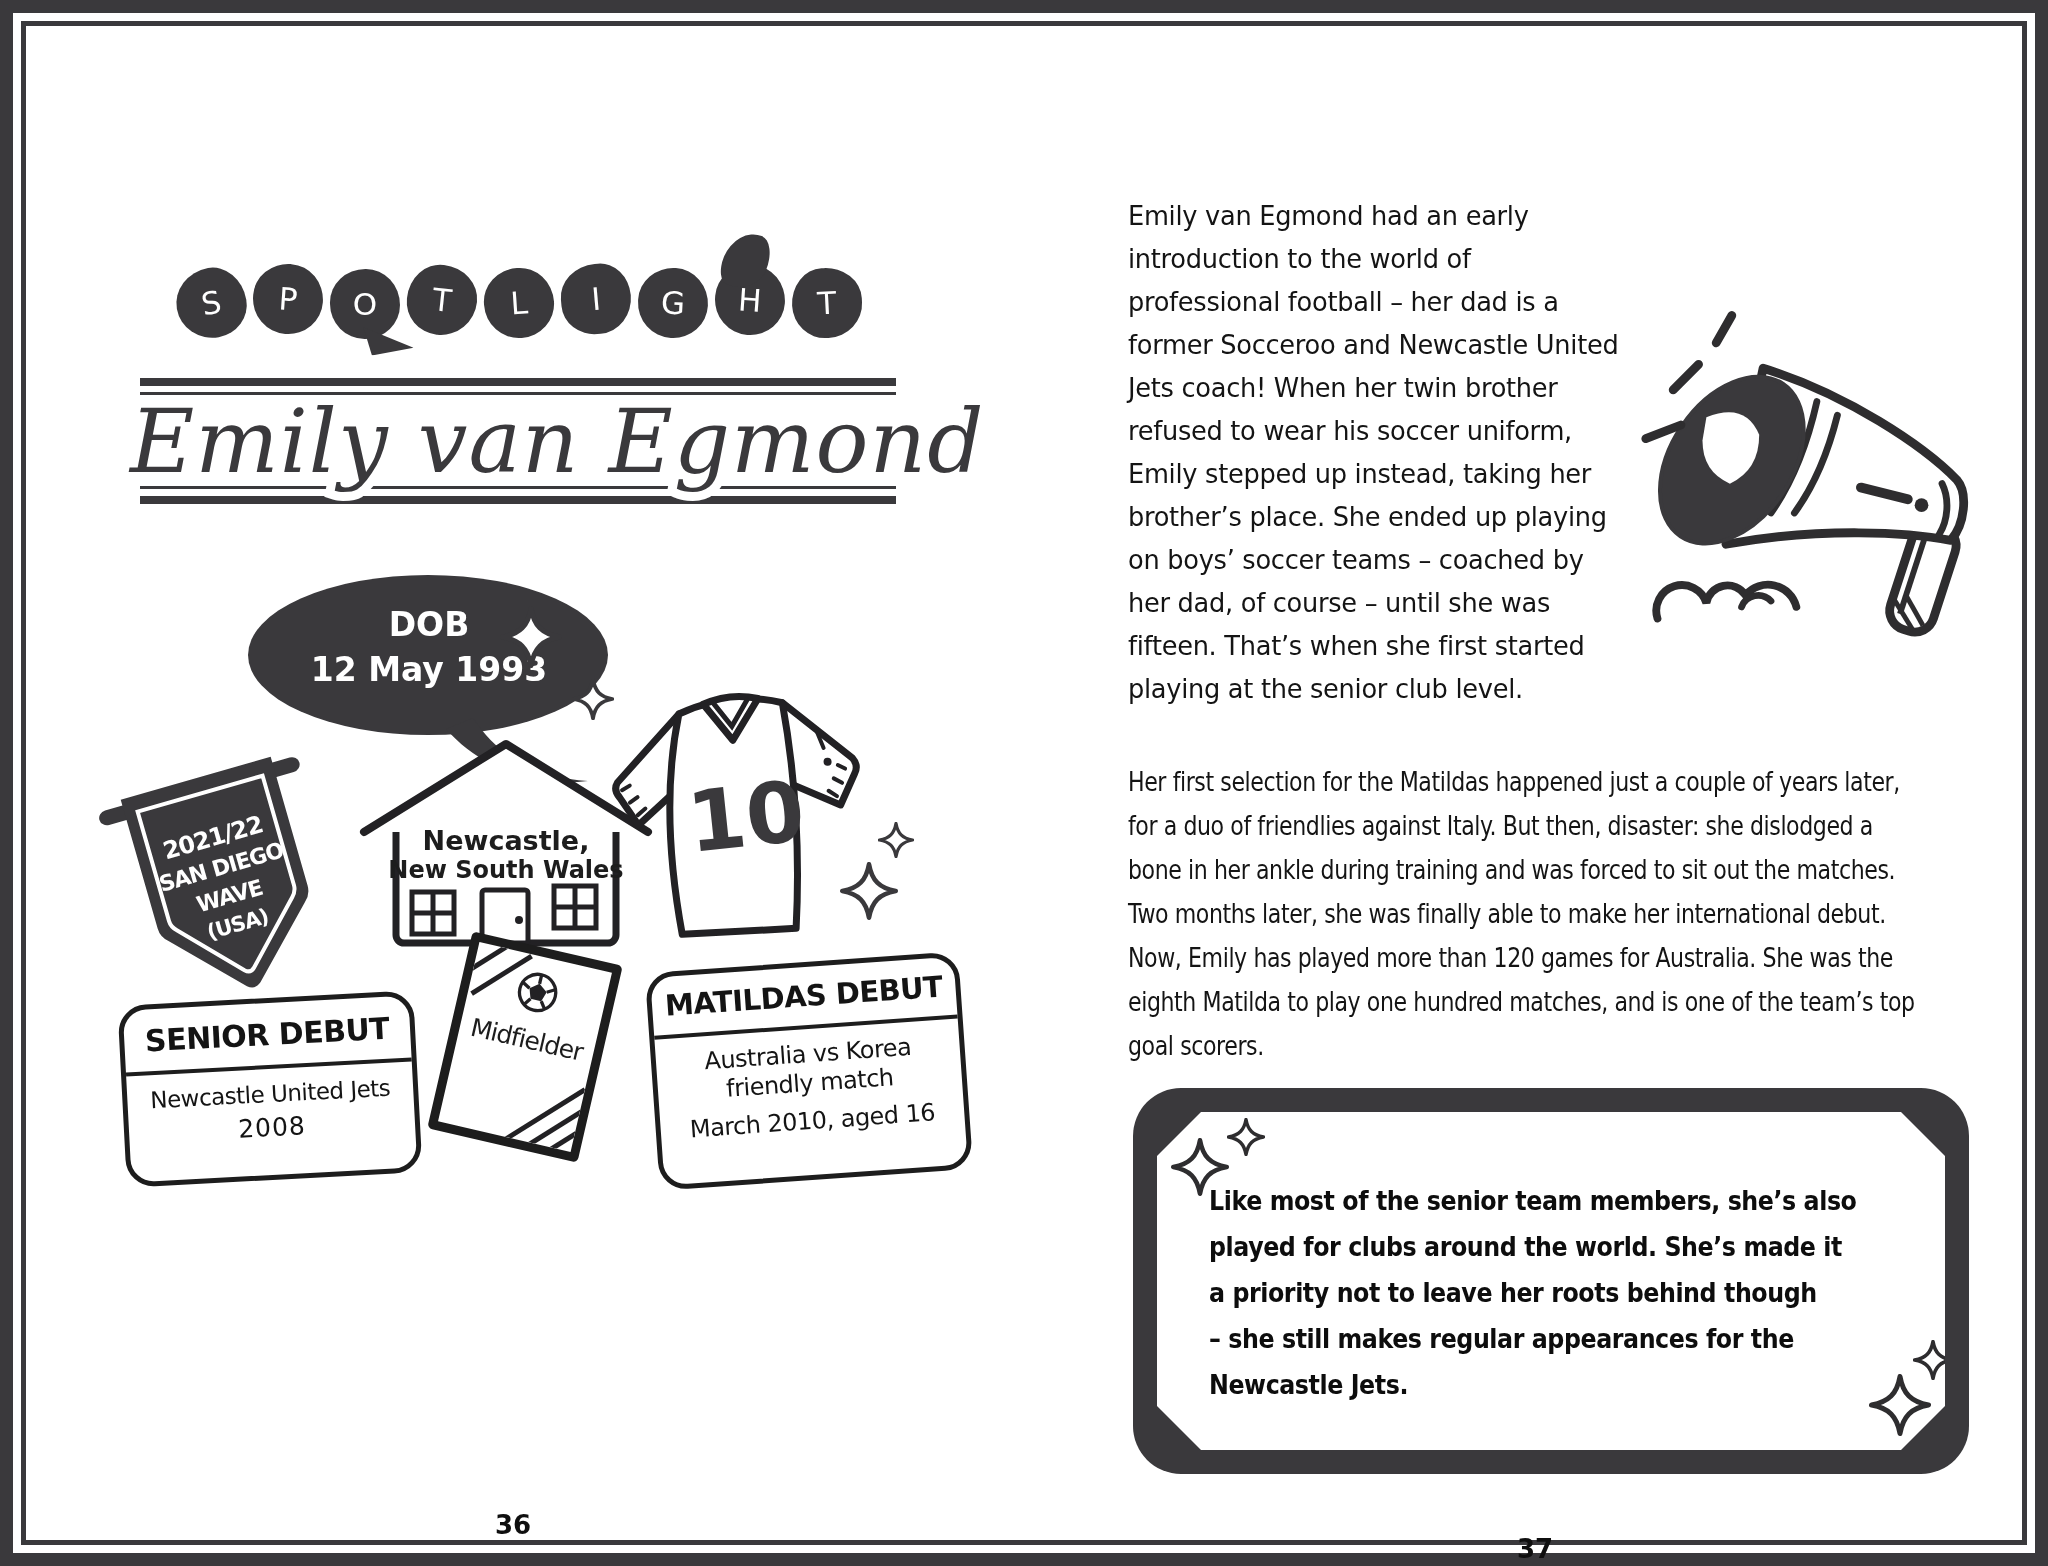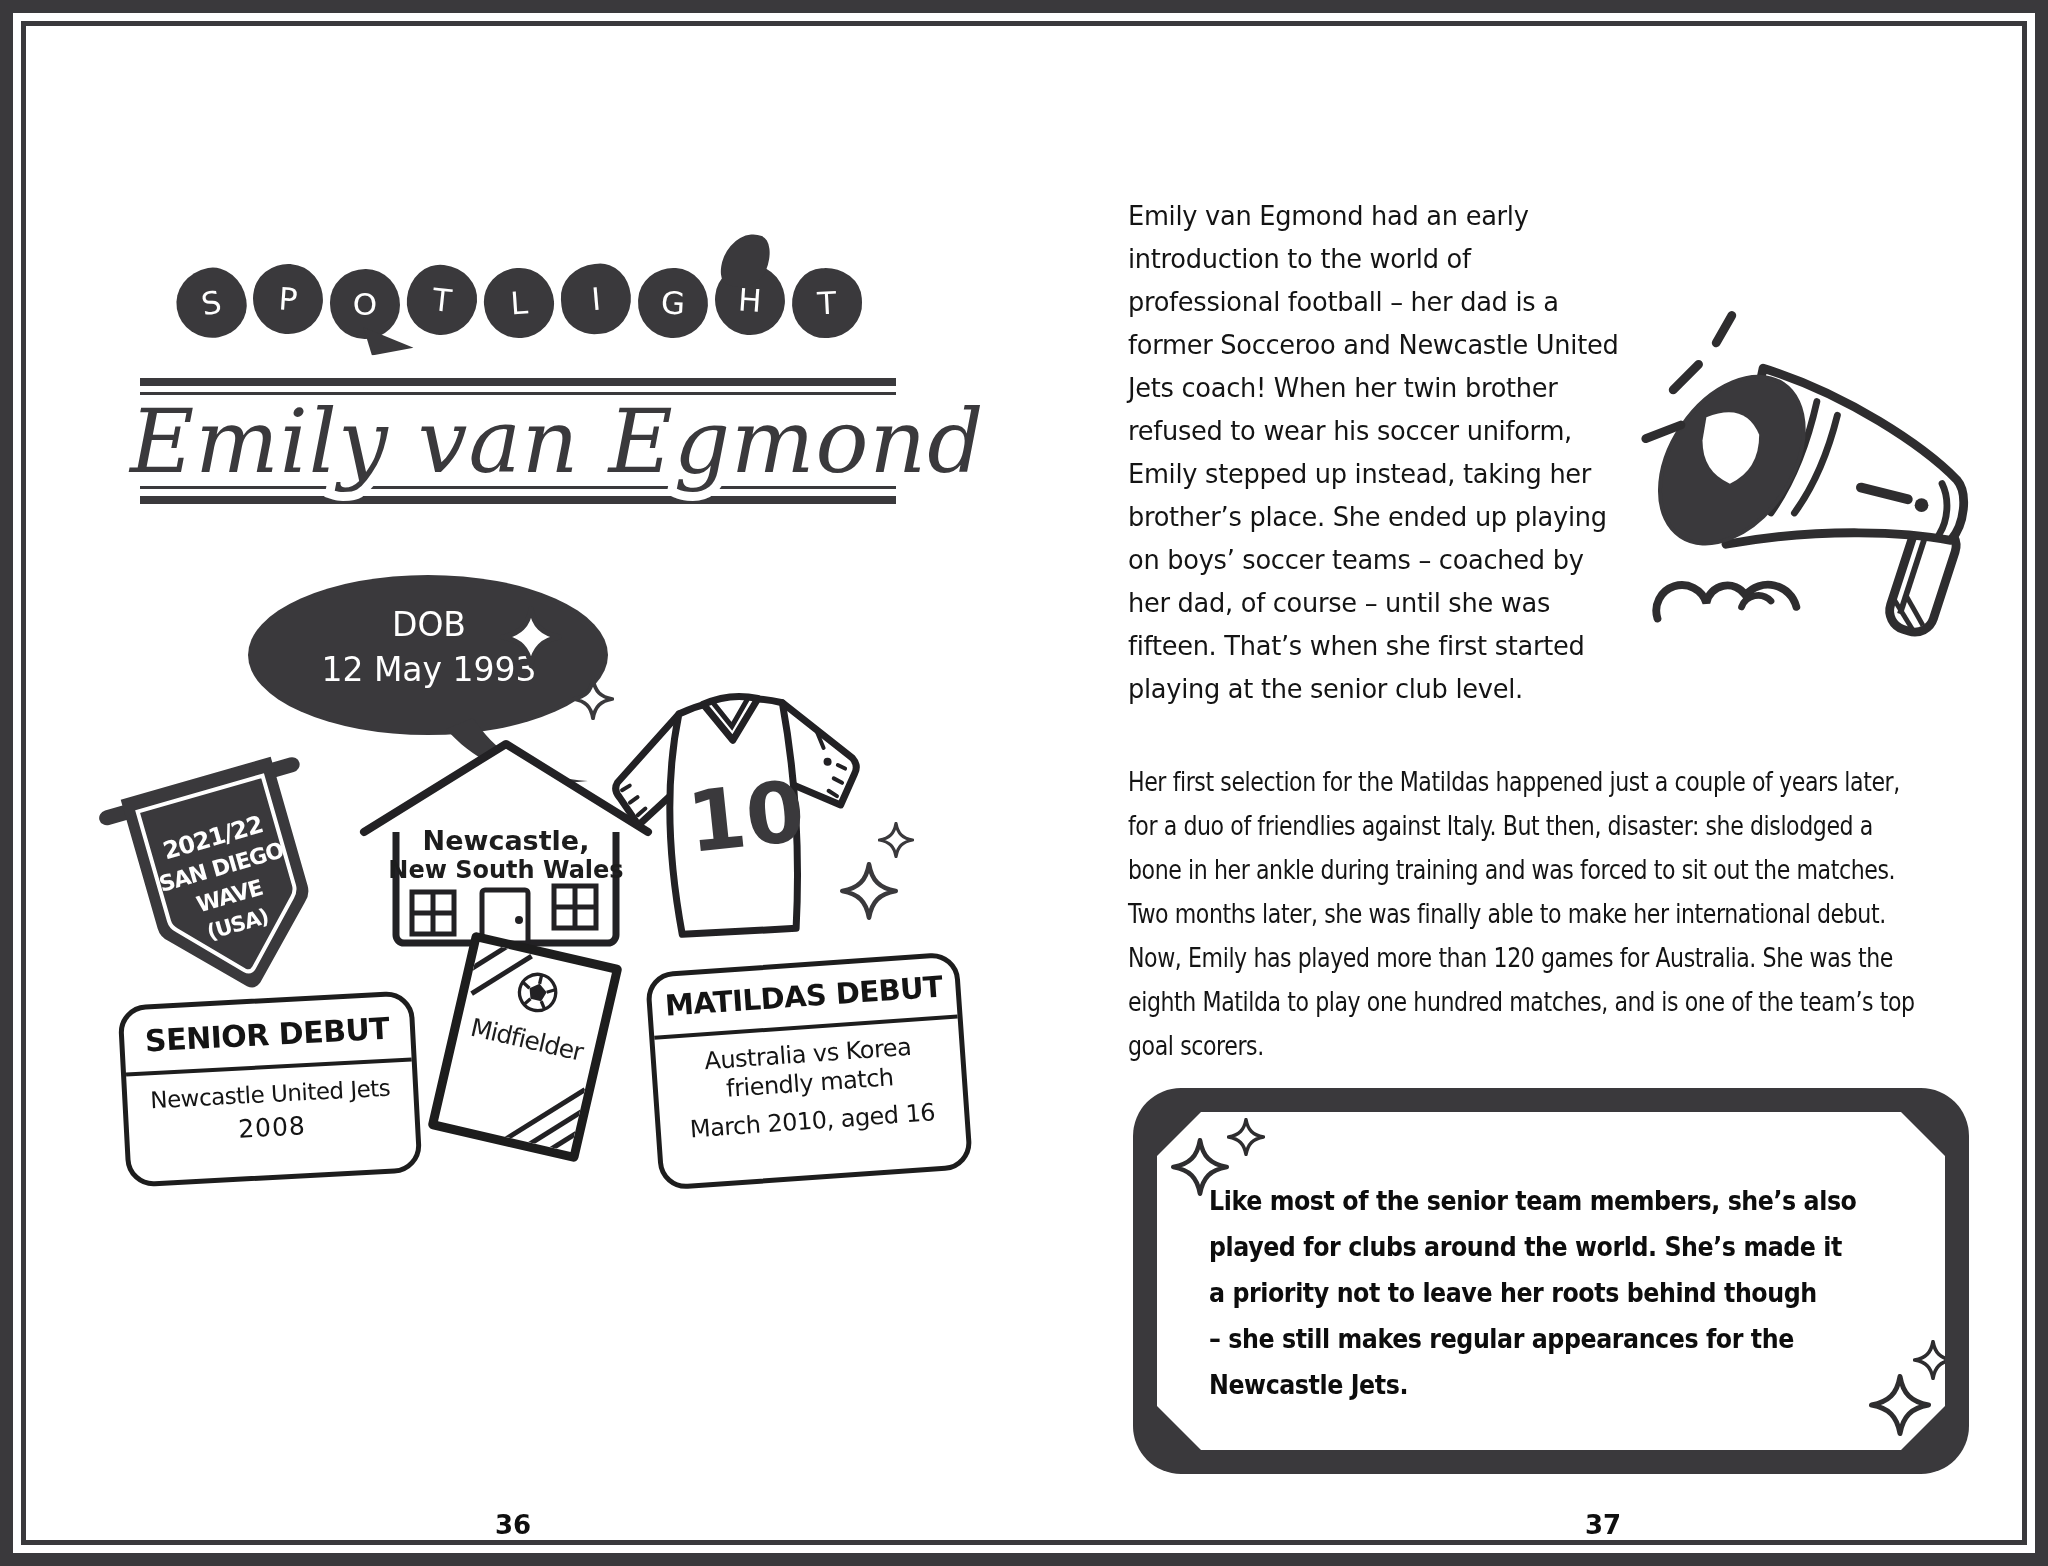--- a/index.html
+++ b/index.html
@@ -38,21 +38,21 @@
   .bline.t1{top:378px;height:8px;} .bline.t2{top:392px;height:3px;}
   .bline.b1{top:486px;height:3px;} .bline.b2{top:496px;height:8px;}
   .script{position:absolute;left:130px;top:372px;width:776px;text-align:center;
     font-family:"DejaVu Serif",serif;font-style:italic;font-size:88px;line-height:140px;
     letter-spacing:1px;color:var(--ink);white-space:nowrap;}
   .script.under{color:#fff;-webkit-text-stroke:18px #fff;}
 
   
   .dob-svg{position:absolute;left:243px;top:573px;}
   .dob-text{position:absolute;left:243px;top:602px;width:372px;text-align:center;color:#fff;
-    font-size:33px;font-weight:normal;line-height:45px;}
+    font-size:33px;font-weight:bold;line-height:45px;}
 
   
   .sparkle{position:absolute;}
 
   
   .pennant{position:absolute;left:118px;top:752px;transform:rotate(-16deg);}
   .pennant text{fill:#fff;font-family:"DejaVu Sans",sans-serif;font-weight:bold;letter-spacing:-1px;}
 
   
   .house{position:absolute;left:356px;top:738px;}
@@ -74,21 +74,21 @@
   .matildas .hdr{height:58px;font-size:29px;}
   .matildas .b1{margin-top:10px;font-size:24px;letter-spacing:-0.5px;line-height:30px;}
   .matildas .b2{font-size:24px;letter-spacing:-0.5px;}
   .matildas .b3{margin-top:10px;font-size:24px;letter-spacing:-0.5px;}
 
   .midcard{position:absolute;left:448px;top:946px;width:136px;height:184px;background:#fff;
     border:9px solid #1d1d1d;border-radius:5px;transform:rotate(13deg);overflow:hidden;text-align:center;}
   .midcard .lbl{font-size:25px;color:#1d1d1d;margin-top:8px;letter-spacing:-1px;}
 
   .pagenum{position:absolute;top:1510px;width:100px;text-align:center;font-size:26px;font-weight:bold;color:#0f0f0f;}
-  .pagenum.left{left:463px;} .pagenum.right{left:1553px;}
+  .pagenum.left{left:463px;} .pagenum.right{left:1485px;margin-top:24px;}
 
   
   .para{position:absolute;transform-origin:left top;color:var(--text);}
   .para .line{white-space:nowrap;}
   .para1{left:1128px;top:194px;font-size:27px;letter-spacing:-0.3px;line-height:43px;transform:scaleX(0.95);}
   .para2{left:1128px;top:760px;font-size:26px;letter-spacing:-0.5px;line-height:44px;transform:scaleX(0.85);}
 
   .megaphone{position:absolute;left:1614px;top:292px;}
 
   

